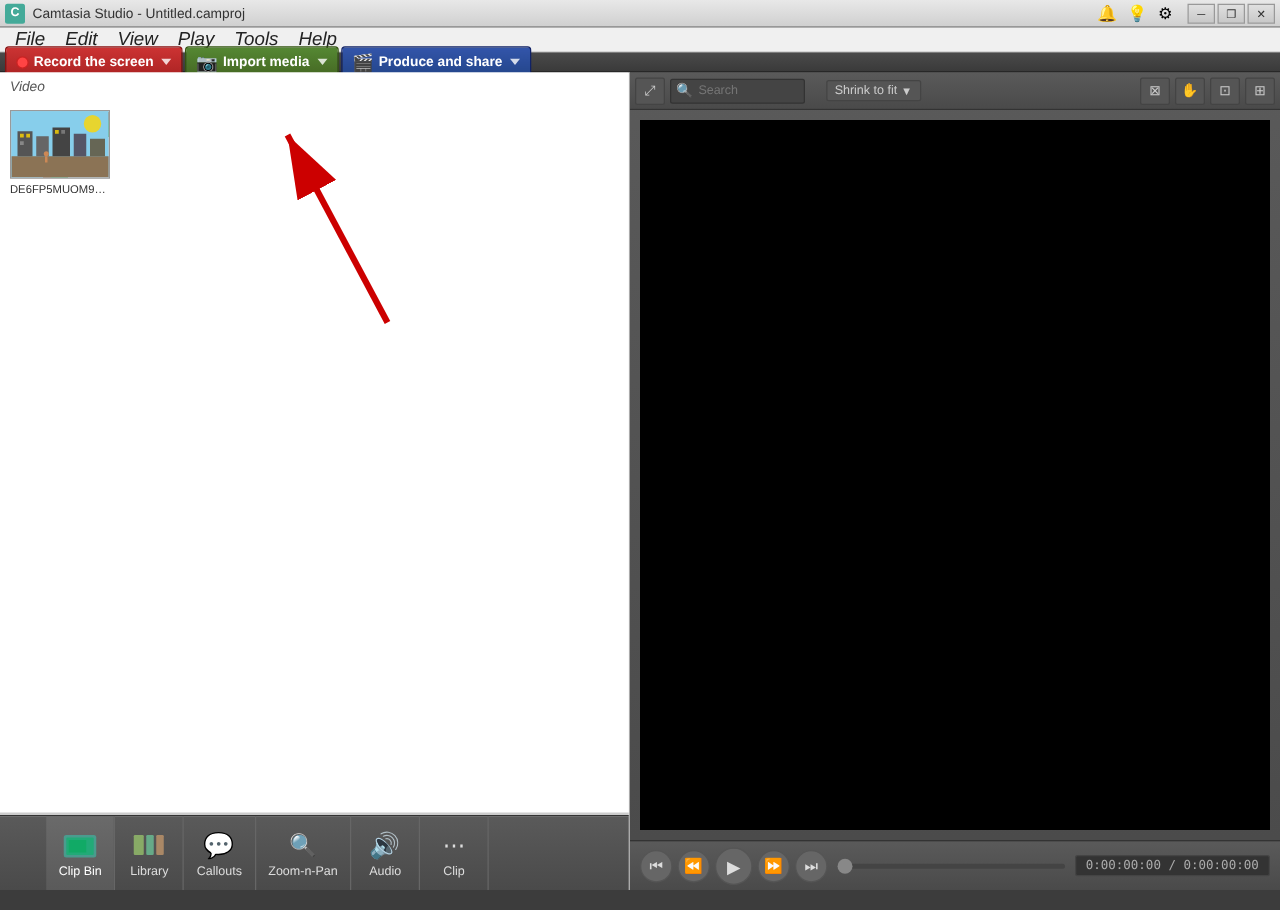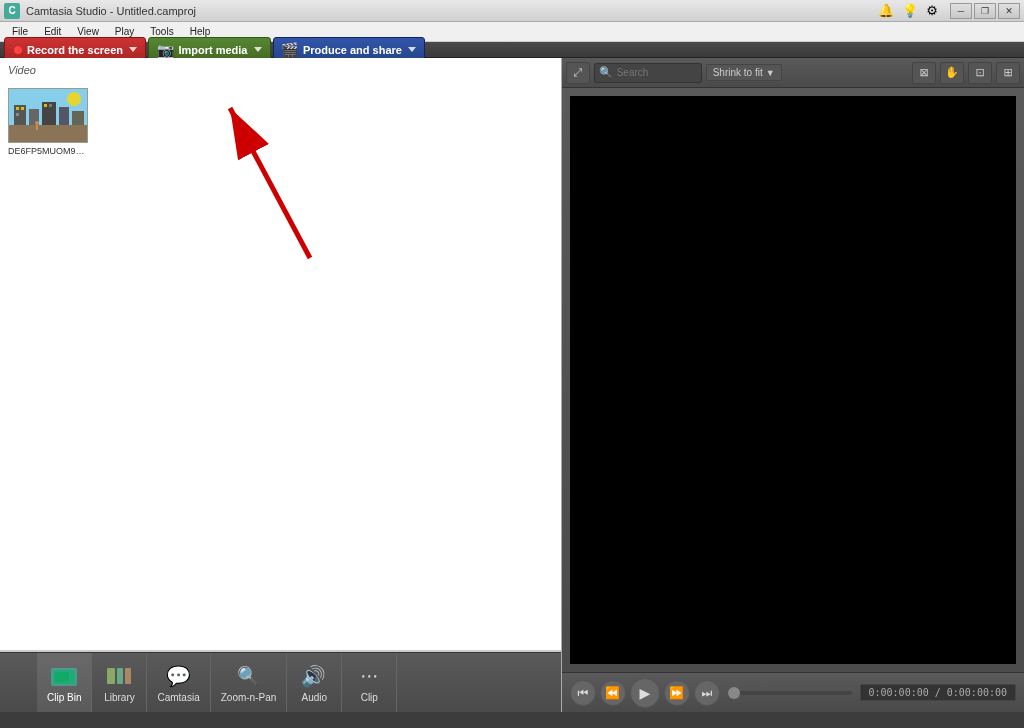--- a/index.html
+++ b/index.html
@@ -20,21 +20,21 @@
     .titlebar-btn { width: 22px; height: 16px; background: linear-gradient(to bottom, #e0e0e0, #c8c8c8); border: 1px solid #999; display: flex; align-items: center; justify-content: center; cursor: pointer; font-size: 9px; color: #333; }
 
     
     #menubar {
       height: 20px;
       background: #f0f0f0;
       display: flex; align-items: center;
       padding: 0 4px;
       border-bottom: 1px solid #ccc;
     }
-    .menu-item { padding: 2px 8px; cursor: pointer; font-size: 10px; color: #222; }
+    .menu-item { padding: 2px 8px; cursor: pointer; font-size: 15px; color: #222; font-style: italic; }
 
     
     #toolbar {
       height: 16px;
       background: linear-gradient(to bottom, #4a4a4a, #3a3a3a);
       display: flex; align-items: center;
       padding: 0 4px;
       gap: 2px;
       border-bottom: 1px solid #222;
     }
@@ -54,21 +54,21 @@
     .toolbar-btn.green { background: linear-gradient(to bottom, #558833, #446622); border-color: #335511; }
     .toolbar-btn.blue { background: linear-gradient(to bottom, #3355aa, #224488); border-color: #112266; }
     .toolbar-btn .dot { width: 10px; height: 10px; border-radius: 50%; background: #ff4444; border: 1px solid #cc2222; }
     .toolbar-btn .arrow-dn { border-left: 4px solid transparent; border-right: 4px solid transparent; border-top: 5px solid rgba(255,255,255,0.8); margin-left: 2px; }
 
     
     #main { display: flex; height: calc(728px - 22px - 20px - 32px); }
 
     
     #left-panel {
-      width: 562px;
+      width: 504px;
       display: flex;
       flex-direction: column;
       background: #f5f5f5;
       border-right: 1px solid #aaa;
     }
 
     
     #clip-bin {
       flex: 1;
       background: white;
@@ -136,21 +136,21 @@
       height: 30px;
       background: linear-gradient(to bottom, #5a5a5a, #4a4a4a);
       display: flex; align-items: center;
       padding: 0 4px;
       gap: 4px;
       border-bottom: 1px solid #333;
     }
     .preview-btn { width: 24px; height: 22px; background: #555; border: 1px solid #444; border-radius: 2px; display: flex; align-items: center; justify-content: center; cursor: pointer; color: #ccc; font-size: 11px; }
     #search-box { display: flex; align-items: center; background: #444; border: 1px solid #333; border-radius: 2px; padding: 0 4px; height: 20px; gap: 4px; }
     #search-box input { background: transparent; border: none; outline: none; color: #ccc; font-size: 10px; width: 80px; }
-    #shrink-fit { background: #555; border: 1px solid #444; border-radius: 2px; padding: 2px 6px; cursor: pointer; color: #ccc; font-size: 10px; display: flex; align-items: flex-end; gap: 3px; }
+    #shrink-fit { background: #555; border: 1px solid #444; border-radius: 2px; padding: 2px 6px; cursor: pointer; color: #ccc; font-size: 10px; display: flex; align-items: flex-end; gap: 3px; margin-left: 13px; }
 
     #preview-screen {
       flex: 1;
       background: black;
       margin: 8px;
     }
 
     #playback-bar {
       height: 40px;
       background: linear-gradient(to bottom, #5a5a5a, #4a4a4a);
@@ -278,21 +278,21 @@
           <svg width="28" height="24" xmlns="http://www.w3.org/2000/svg">
             <rect x="2" y="4" width="8" height="16" rx="1" fill="#8a6"></rect>
             <rect x="12" y="4" width="6" height="16" rx="1" fill="#6a8"></rect>
             <rect x="20" y="4" width="6" height="16" rx="1" fill="#a86"></rect>
           </svg>
         </div>
         <span>Library</span>
       </div>
       <div class="tab-item">
         <div class="tab-icon" style="font-size:20px;">💬</div>
-        <span>Camtasia</span>
+        <span>Callouts</span>
       </div>
       <div class="tab-item">
         <div class="tab-icon" style="font-size:18px;">🔍</div>
         <span>Zoom-n-Pan</span>
       </div>
       <div class="tab-item">
         <div class="tab-icon" style="font-size:20px;">🔊</div>
         <span>Audio</span>
       </div>
       <div class="tab-item">

